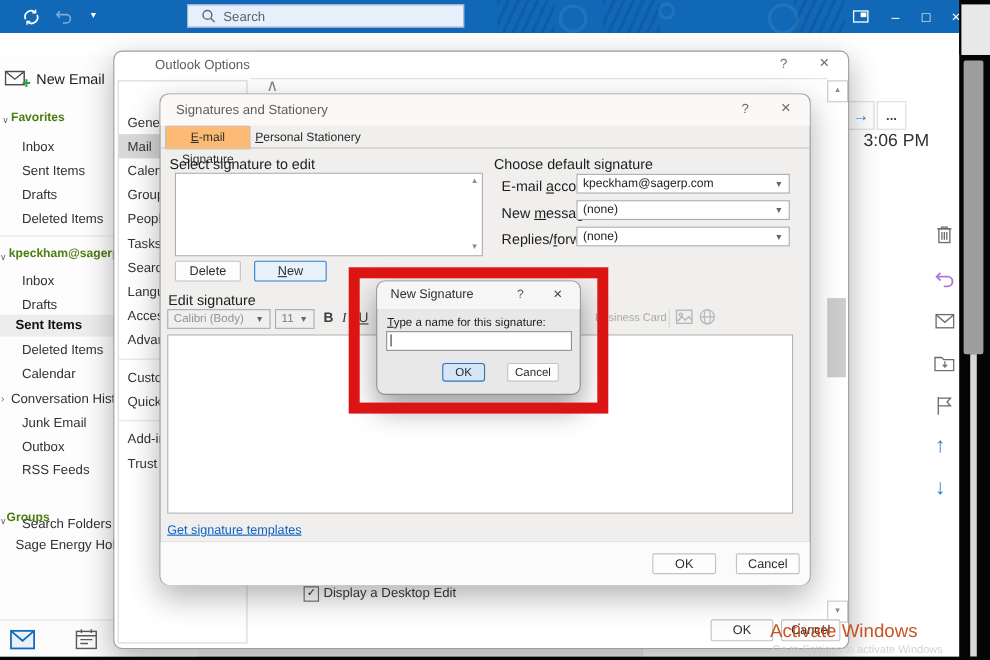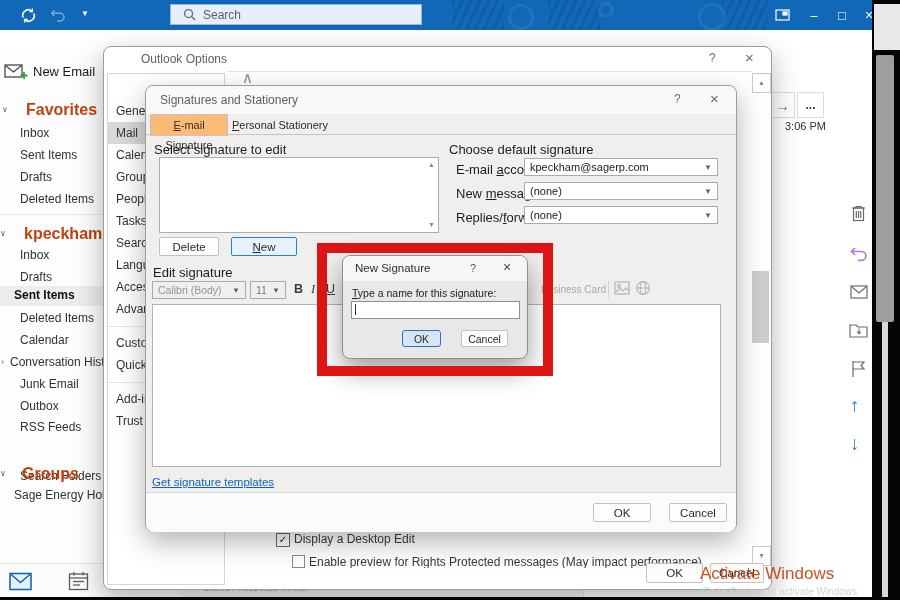--- a/index.html
+++ b/index.html
@@ -16,21 +16,21 @@
   .searchbox{position:absolute;left:170px;top:4px;width:252px;height:21px;background:#e7effa;
              border:1px solid #9db9d6;display:flex;align-items:center;gap:7px;padding-left:12px;box-sizing:border-box;}
   .searchbox span{font-size:12px;color:#55616e;}
   .winbtn{position:absolute;top:0;width:28px;height:30px;color:#fff;font-size:13px;display:flex;align-items:center;justify-content:center;}
   .deco{position:absolute;border:3px solid rgba(255,255,255,0.08);border-radius:50%;}
   .stripes{position:absolute;top:0;height:30px;width:52px;
            background:repeating-linear-gradient(115deg,rgba(0,0,0,0.10) 0 3px,transparent 3px 8px);}
   
   .pane{position:absolute;left:0;top:50px;width:180px;height:513px;background:#fdfdfd;}
   .pitem{position:absolute;left:20px;font-size:12px;color:#323130;white-space:nowrap;}
-  .phead{position:absolute;left:10px;font-size:16px;font-weight:bold;color:#c2410c;white-space:nowrap;margin-left:16px;}
+  .phead{position:absolute;left:10px;font-size:11px;font-weight:bold;color:#4d7c0f;white-space:nowrap;}
   .caret{position:absolute;font-size:8px;color:#616161;}
   .selrow{position:absolute;left:0;width:180px;height:20px;background:#ededed;}
   
   .dlg{position:absolute;background:#fff;border:1px solid #9d9d9d;border-radius:8px;
        box-shadow:0 10px 28px rgba(0,0,0,0.30);}
   .dlgtitle{font-size:12px;color:#605e5c;white-space:nowrap;}
   .navitem{height:22px;font-size:12px;color:#333;padding-left:8px;line-height:22px;white-space:nowrap;}
   .btn{position:absolute;background:#fdfdfd;border:1px solid #c2c2c2;border-radius:2px;
        font-size:11.5px;color:#2b2b2b;display:flex;align-items:center;justify-content:center;box-sizing:border-box;}
   .btnfocus{background:#e7f2fc;border:1.5px solid #2f7fd0;}
@@ -102,21 +102,21 @@
     <div class="abs" style="left:180px;top:50px;width:403px;height:547px;background:#f6f6f6;"></div>
     <div class="abs" style="left:583px;top:50px;width:289px;height:547px;background:#fff;border-left:1px solid #e3e3e3;"></div>
     <div class="abs" style="left:204px;top:585px;font-size:7px;letter-spacing:.4px;color:#8f8f8f;white-space:nowrap;">ENERGY HOLDINGS TRANSF</div>
 
     <div class="abs" style="left:770px;top:92px;width:23px;height:24px;border:1px solid #dcdcdc;display:flex;align-items:center;justify-content:center;color:#2b7cd3;font-size:15px;">
         <span>→</span>
       </div>
     <div class="abs" style="left:797px;top:92px;width:25px;height:24px;border:1px solid #dcdcdc;display:flex;align-items:center;justify-content:center;color:#444;font-size:12px;font-weight:bold;">
         <span>...</span>
       </div>
-    <div class="abs" style="left:785px;top:120px;font-size:11px;color:#68666'4;color:#686664;">3:06 PM</div>
+    <div class="abs" style="left:785px;top:120px;font-size:16px;color:#68666'4;color:#686664;">3:06 PM</div>
 
     <div class="abs icnrail" style="left:850px;top:204px;">
       <svg width="17" height="18" viewBox="0 0 17 18" fill="none" stroke="#6b6b6b" stroke-width="1.2">
         <path d="M2 4h13M6 4V2.5h5V4"></path>
           <rect x="3.5" y="4" width="10" height="12.5"></rect>
         <line x1="6.3" y1="7" x2="6.3" y2="14"></line>
           <line x1="8.5" y1="7" x2="8.5" y2="14"></line>
           <line x1="10.7" y1="7" x2="10.7" y2="14"></line>
       </svg>
     </div>
@@ -250,24 +250,20 @@
     <div class="abs" style="left:648px;top:26px;width:17px;height:18px;border:1px solid #c9c9c9;display:flex;align-items:center;justify-content:center;">
         <span class="scrollarrow">▲</span>
       </div>
     <div class="abs" style="left:648px;top:224px;width:17px;height:72px;background:#cdcdcd;"></div>
     <div class="abs" style="left:648px;top:499px;width:17px;height:18px;border:1px solid #c9c9c9;display:flex;align-items:center;justify-content:center;">
         <span class="scrollarrow">▼</span>
       </div>
 
     <div class="abs" style="left:172px;top:486px;width:12px;height:12px;border:1px solid #6a6a6a;background:#fff;font-size:10px;line-height:11px;text-align:center;color:#222;">✓</div>
     <div class="abs" style="left:190px;top:485px;font-size:12px;color:#3b3a39;">Display a Desktop Edit</div>
-    <div class="abs" style="left:188px;top:508px;width:452px;height:13px;overflow:hidden;">
-      <span class="abs" style="left:0;top:0;width:11px;height:11px;border:1px solid #8a8a8a;background:#fff;"></span>
-      <span class="abs" style="left:17px;top:0;font-size:12px;color:#3b3a39;white-space:nowrap;">Enable preview for Rights Protected messages (May impact performance)</span>
-    </div>
 
     <div class="btn" style="left:542px;top:516px;width:57px;height:20px;">OK</div>
     <div class="btn" style="left:606px;top:516px;width:54px;height:20px;">Cancel</div>
   </div>
 
   <div class="dlg" style="left:145px;top:85px;width:590px;height:445px;background:#f0efee;z-index:20;">
     <div class="abs" style="left:0;top:0;width:100%;height:28px;background:#faf9f8;border-radius:8px 8px 0 0;"></div>
     <div class="dlgtitle abs" style="left:14px;top:7px;text-align:right;">Signatures and Stationery</div>
     <div class="abs" style="left:528px;top:6px;color:#6a6a6a;font-size:12px;">?</div>
     <div class="abs" style="left:564px;top:4px;color:#6a6a6a;font-size:15px;">×</div>

